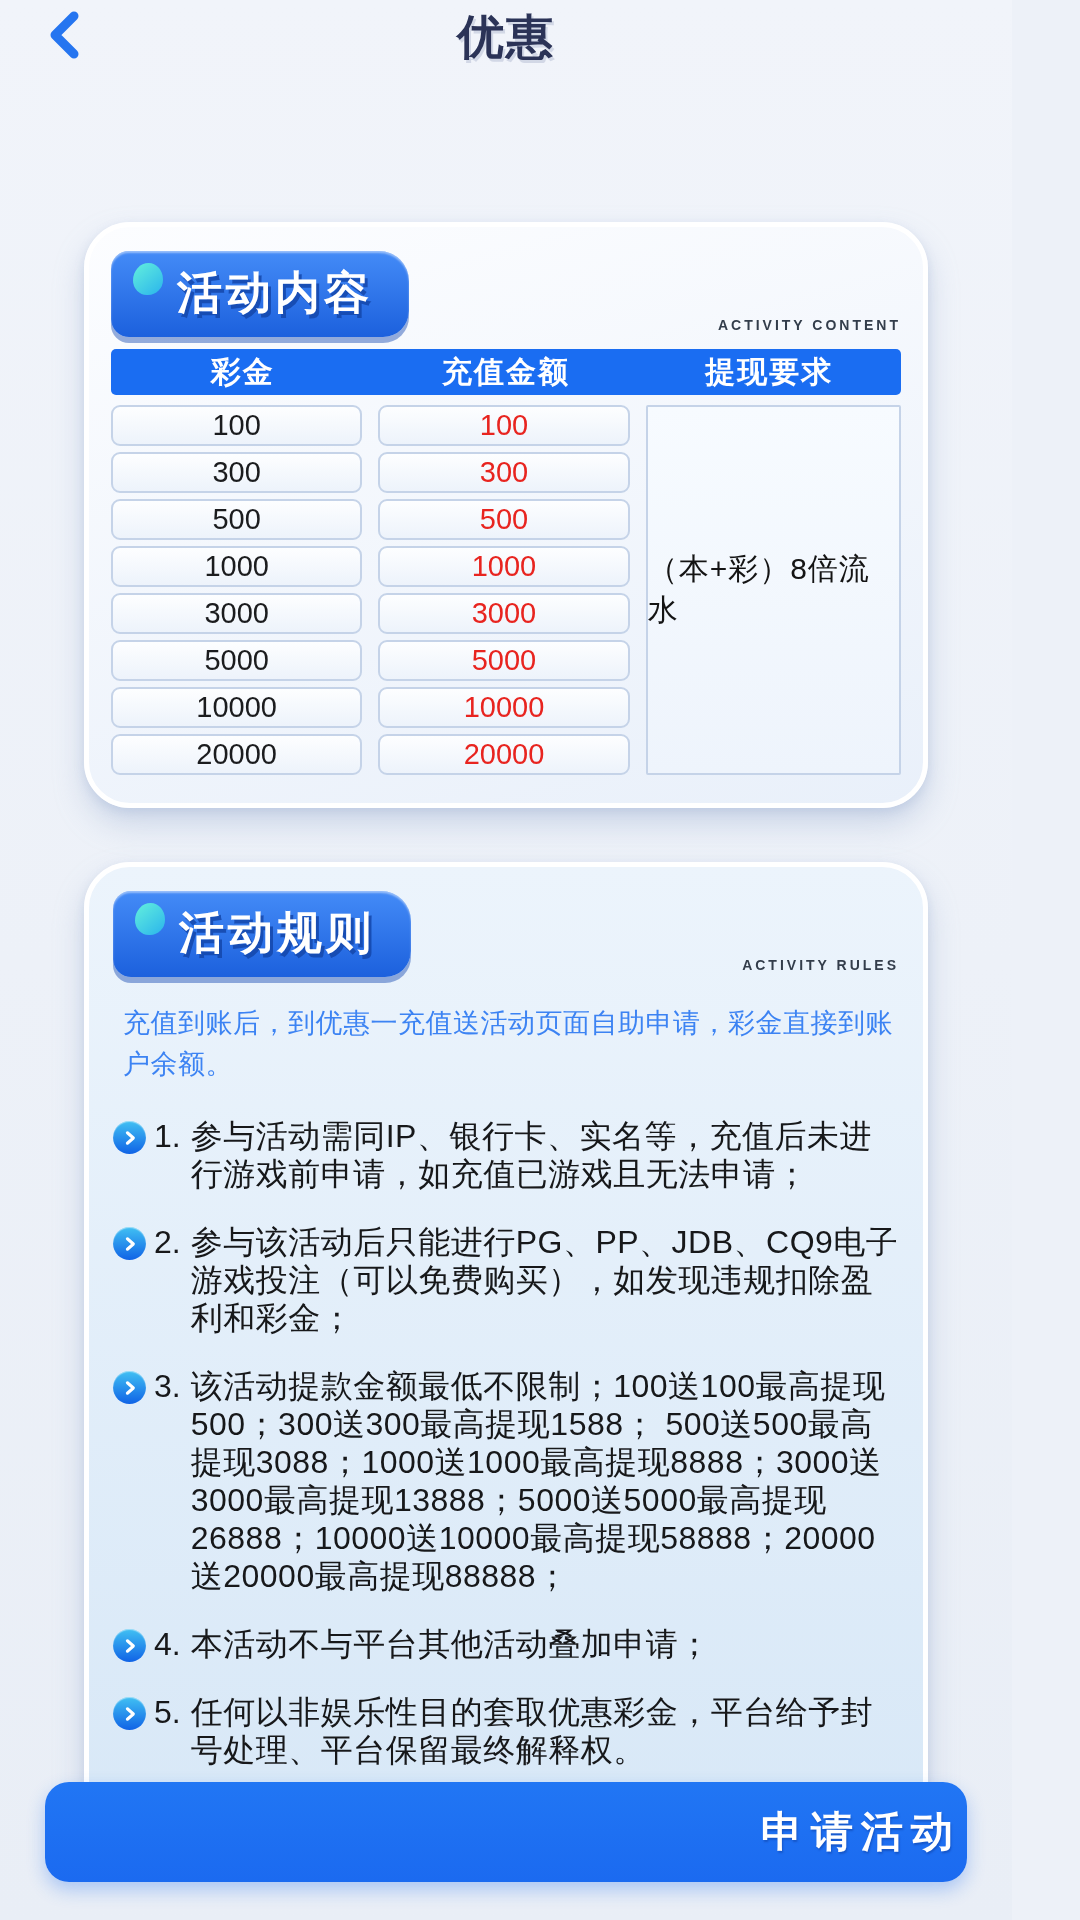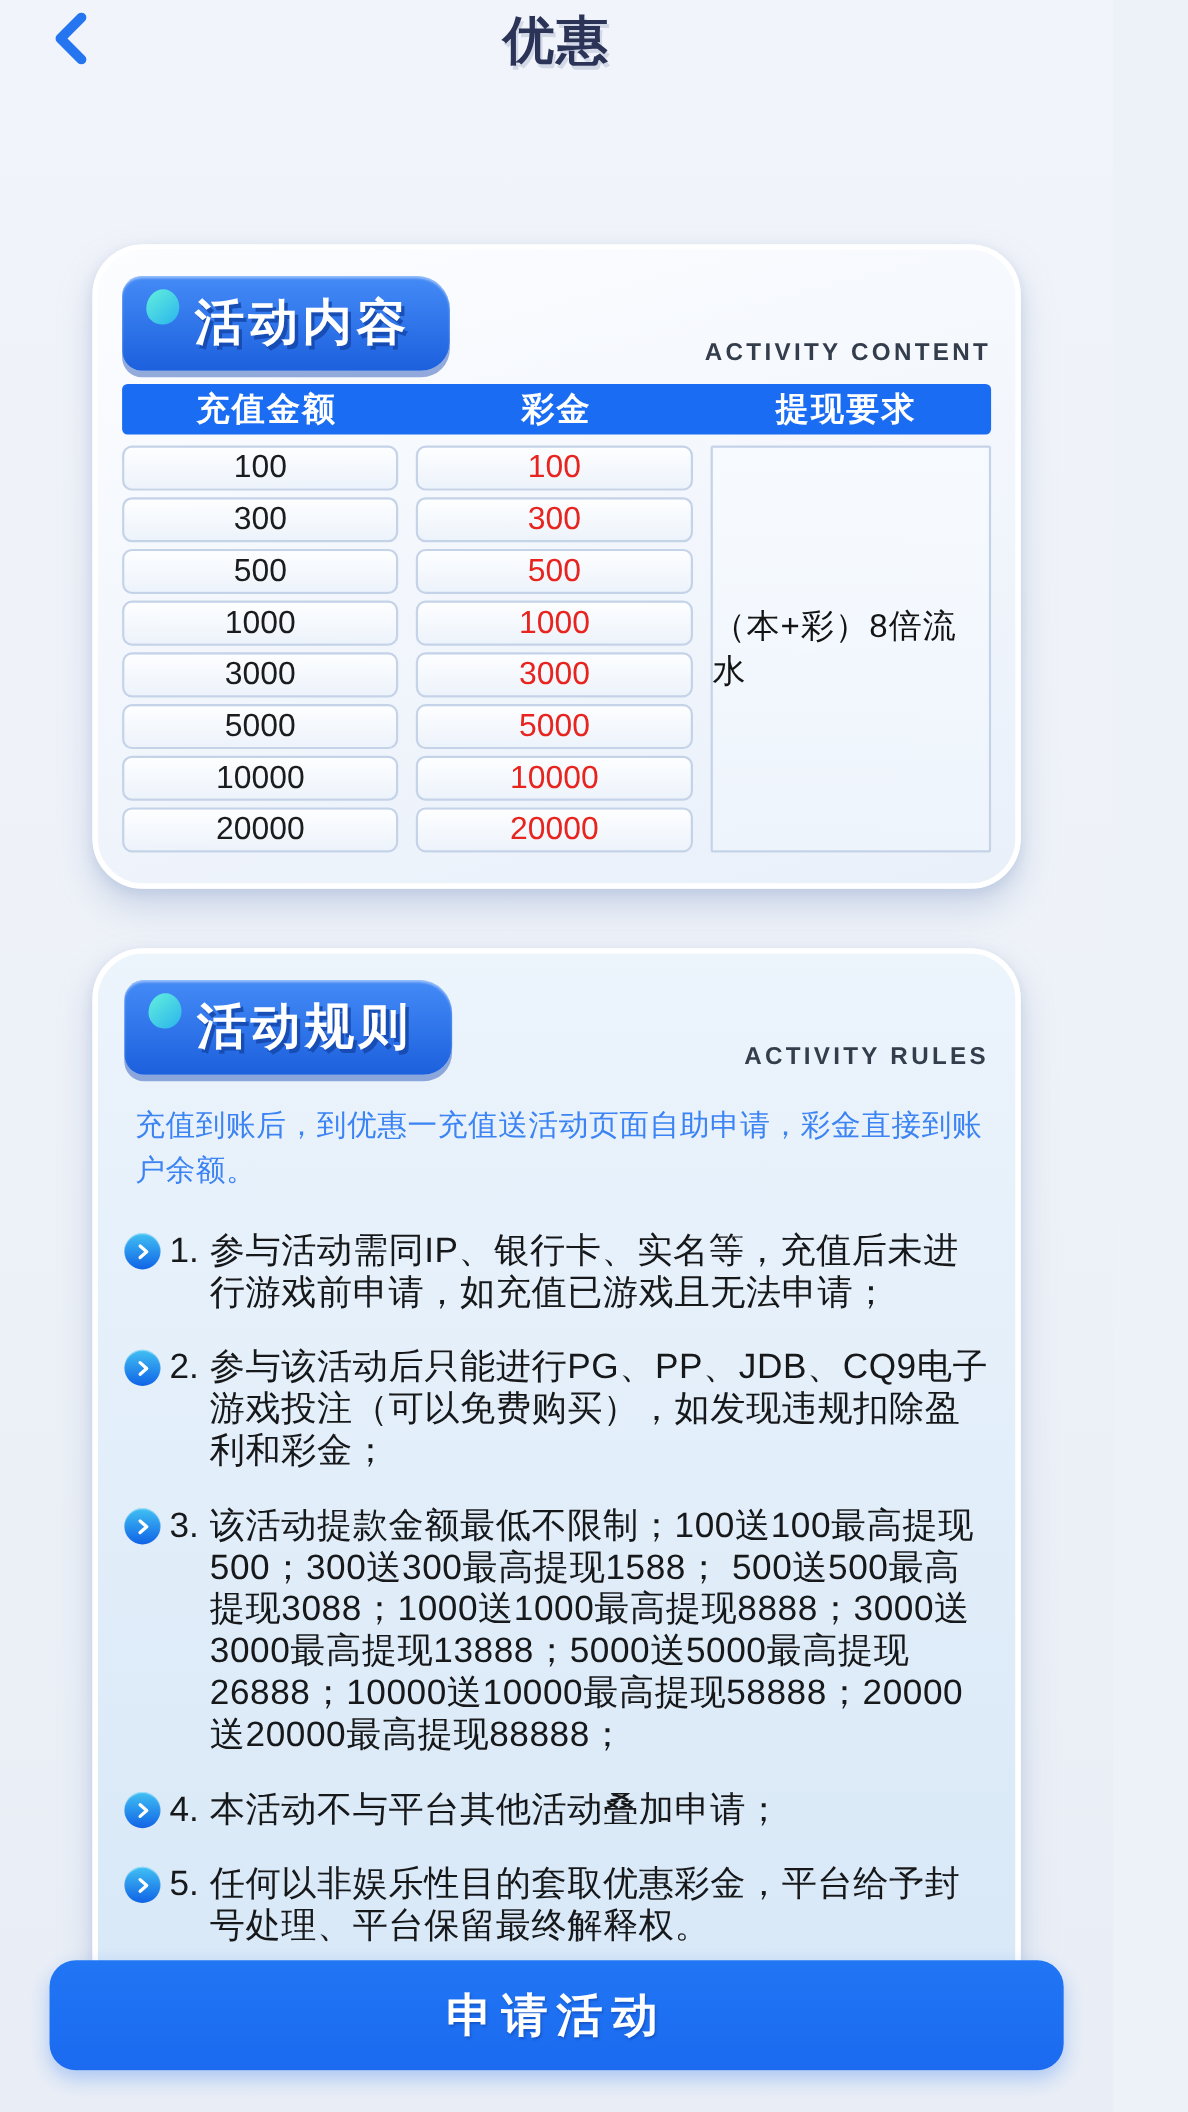--- a/index.html
+++ b/index.html
@@ -32,21 +32,21 @@
   .badge{position:relative;display:inline-flex;
     background:linear-gradient(180deg,#448bf7 0%,#1c60dd 100%);
     border-radius:18px 30px 26px 18px;
     padding:12px 36px 14px 22px;
     box-shadow:0 6px 0 rgba(22,74,178,.45), inset 0 2px 2px rgba(255,255,255,.45);}
   .badge .dot{width:30px;height:32px;margin-right:14px;
     background:linear-gradient(140deg,#63f0dd 0%,#2ab4ec 100%);
     border-radius:52% 48% 50% 46%/55% 52% 48% 45%;}
   .badge .badge-text{font-size:45px;font-weight:800;color:#ffffff;letter-spacing:4px;
     text-shadow:3px 4px 0 rgba(20,70,170,.85);}
-  .en-label{margin-left:auto;font-size:22px;font-weight:700;color:#333d4b;
+  .en-label{margin-left:auto;font-size:14px;font-weight:700;color:#333d4b;
     letter-spacing:3px;padding-bottom:4px;white-space:nowrap;margin-top:38px;}
 
   
   .promo-table{margin-top:12px;}
   .thead{display:flex;background:#1a6df2;border-radius:5px;height:46px;align-items:center;
     margin-bottom:10px;}
   .thead span{flex:1;text-align:center;color:#fff;font-size:30px;font-weight:700;letter-spacing:2px;}
   .tbody{display:flex;gap:16px;}
   .num-col{flex:1;display:flex;flex-direction:column;gap:6px;}
   .cell{height:37px;display:flex;align-items:center;justify-content:center;
@@ -72,21 +72,21 @@
   .arrow-icon svg{width:18px;height:18px;}
   .rule-num{flex:0 0 auto;font-size:32px;line-height:38px;font-weight:500;color:#17181a;
     margin-right:10px;}
   .rule-body{flex:1;font-size:32px;line-height:38px;font-weight:500;color:#17181a;
     letter-spacing:.5px;}
 
   
   .apply-btn{position:absolute;left:45px;right:45px;top:1782px;height:100px;
     background:linear-gradient(180deg,#2176f4 0%,#1b6af0 100%);
     border:none;border-radius:24px;cursor:pointer;
-    display:flex;align-items:center;justify-content:center;
+    display:flex;align-items:center;justify-content:flex-end;
     box-shadow:0 8px 18px rgba(27,106,240,.30);}
   .apply-btn span{color:#ffffff;font-size:42px;font-weight:700;letter-spacing:8px;
     text-shadow:1px 2px 2px rgba(10,50,140,.4);}
 </style>
 </head>
 <body>
 
 <div class="page">
 
   <div class="topbar">
@@ -104,22 +104,22 @@
     <div class="card-head">
       <div class="badge">
         <span class="dot"></span>
         <span class="badge-text">活动内容</span>
       </div>
       <span class="en-label">ACTIVITY CONTENT</span>
     </div>
 
     <div class="promo-table">
       <div class="thead">
+        <span>彩金</span>
         <span>充值金额</span>
-        <span>彩金</span>
         <span>提现要求</span>
       </div>
       <div class="tbody">
         <div class="num-col">
             <div class="cell">100</div>
             <div class="cell">300</div>
             <div class="cell">500</div>
             <div class="cell">1000</div>
             <div class="cell">3000</div>
             <div class="cell">5000</div>

